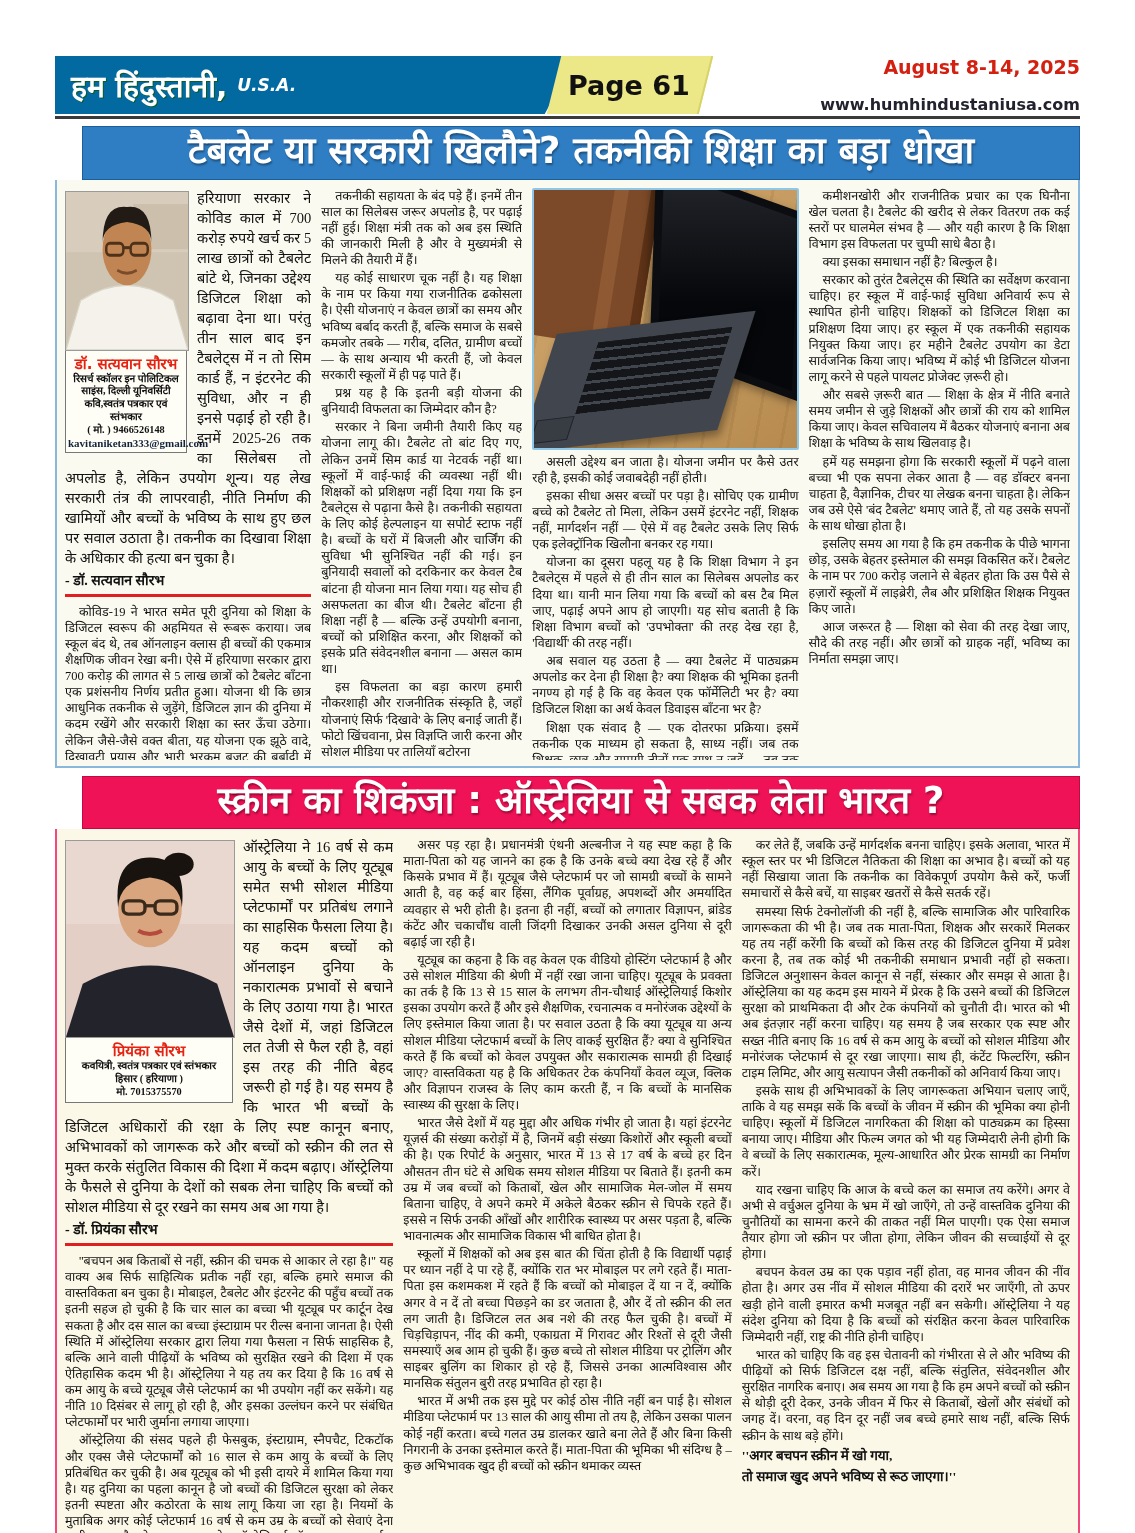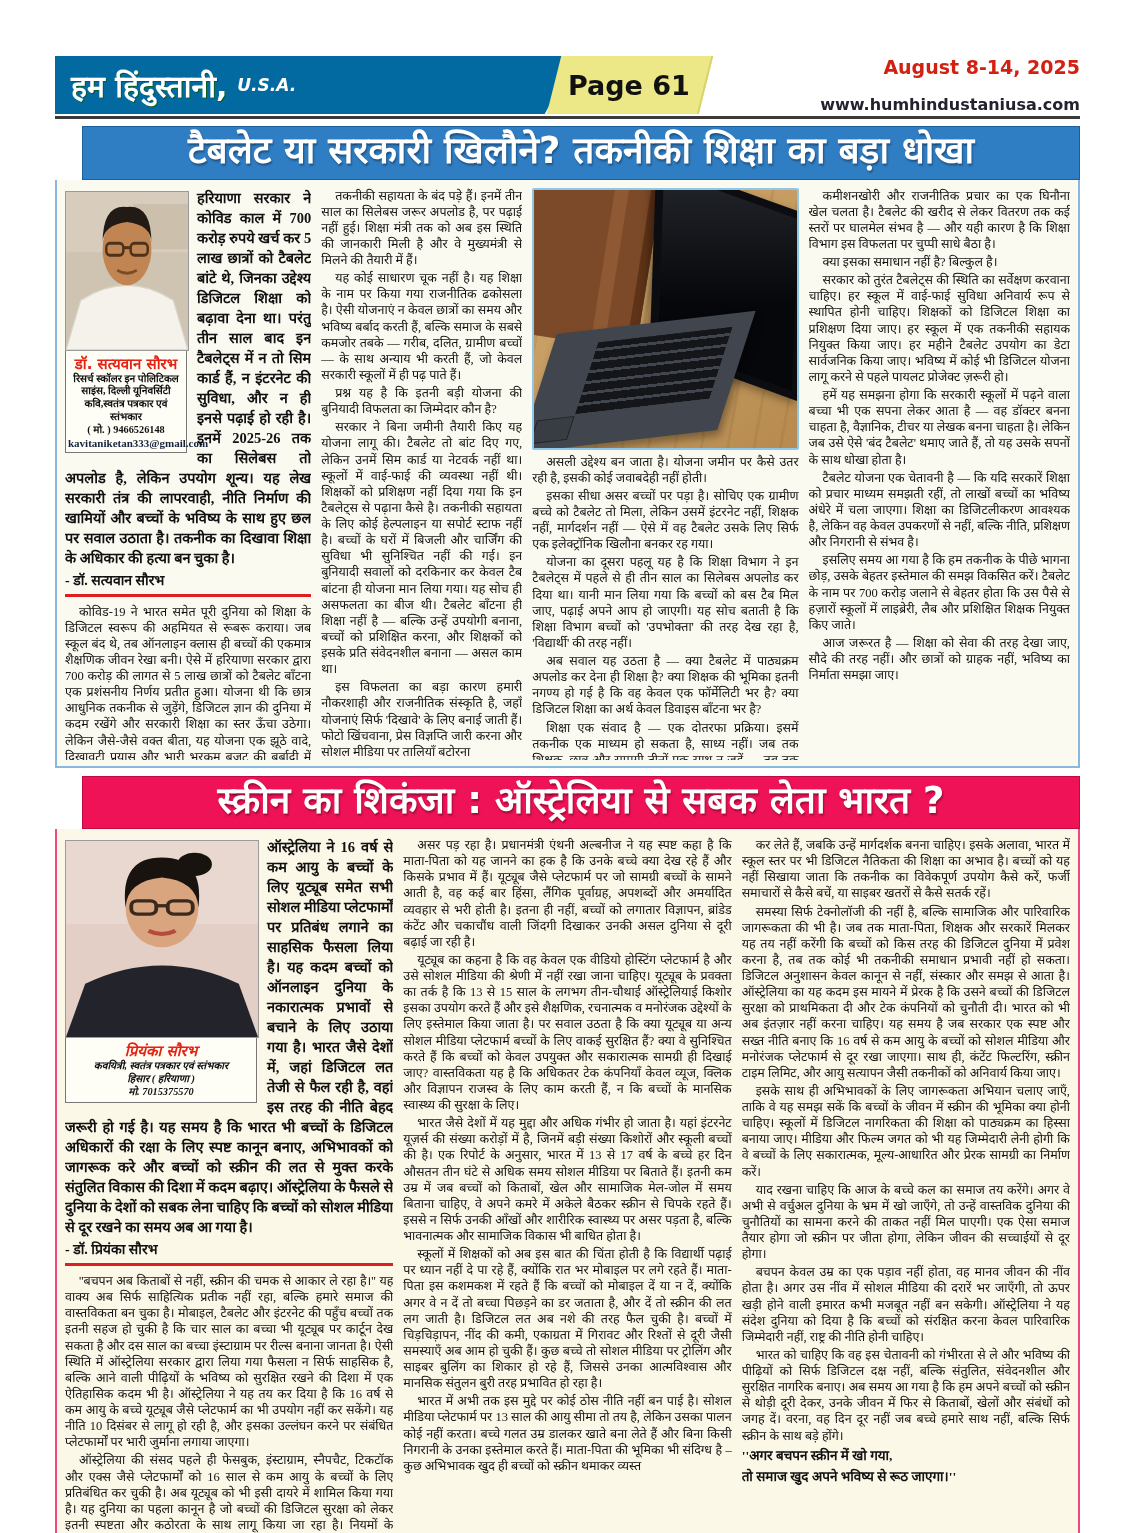--- a/index.html
+++ b/index.html
@@ -50,34 +50,34 @@
   }
   .body1{background:#fbfaf0;border-left:2px solid #8ab8dc;border-right:2px solid #8ab8dc;
     border-bottom:2px solid #8ab8dc;height:572px;}
   .body2{background:#fcf8e7;border-left:2px solid #f2487e;border-right:2px solid #f2487e;
     border-bottom:2px solid #f2487e;height:700px;}
   .col{overflow:hidden;}
   .b1c1{flex:0 0 24.5%;} .b1c2{flex:0 0 20%;} .b1c3{flex:0 0 26.5%;} .b1c4{flex:1;}
   .b2col{flex:1 1 0;}
 
   .bp{margin:0 0 2px 0;font-size:12.5px;line-height:1.29;text-indent:14px;}
-  .intro{font-weight:bold;font-size:14.5px;line-height:1.38;margin:0;}
+  .intro{font-weight:normal;font-size:14.5px;line-height:1.38;margin:0;}
   .sig{font-weight:bold;font-size:14px;text-align:left;margin:2px 0 4px 0;}
   .red-rule{height:3px;background:#e02020;margin:5px 0 7px 0;border:0;}
 
   
   .author-block{float:left;width:122px;margin:3px 10px 4px 0;}
   .author-photo{width:100%;height:158px;border:1px solid #9a9a9a;display:block;background:#cfc3b2;}
   .author-photo svg{display:block;width:100%;height:100%;}
   .author-cap{border:1px solid #777;border-top:0;background:#fffef6;text-align:center;padding:2px 2px 3px 2px;}
   .cap-name{color:#e42313;font-weight:bold;font-size:15px;
     font-family:"DejaVu Sans","Liberation Sans",sans-serif;}
   .cap-line{font-size:10.3px;font-weight:bold;line-height:1.25;}
   .cap-link{font-size:11px;font-weight:bold;color:#14233d;}
-  .ab2{width:192px;font-style:italic;}
+  .ab2{width:168px;}
   .ab2 .author-photo{height:196px;background:#dcc8c0;}
 
   
   .laptop-pic{
     position:relative;height:258px;border:2px solid #8fc7e8;border-radius:2px;
     background:
       repeating-linear-gradient(100deg, rgba(120,80,30,.12) 0 3px, rgba(0,0,0,0) 3px 26px),
       linear-gradient(140deg,#cfa66e 0%,#c49a60 55%,#b78b4f 100%);
     overflow:hidden;margin-bottom:4px;
   }
@@ -177,22 +177,22 @@
       <p class="bp">योजना का दूसरा पहलू यह है कि शिक्षा विभाग ने इन टैबलेट्स में पहले से ही तीन साल का सिलेबस अपलोड कर दिया था। यानी मान लिया गया कि बच्चों को बस टैब मिल जाए, पढ़ाई अपने आप हो जाएगी। यह सोच बताती है कि शिक्षा विभाग बच्चों को 'उपभोक्ता' की तरह देख रहा है, 'विद्यार्थी' की तरह नहीं।</p>
       <p class="bp">अब सवाल यह उठता है — क्या टैबलेट में पाठ्यक्रम अपलोड कर देना ही शिक्षा है? क्या शिक्षक की भूमिका इतनी नगण्य हो गई है कि वह केवल एक फॉर्मेलिटी भर है? क्या डिजिटल शिक्षा का अर्थ केवल डिवाइस बाँटना भर है?</p>
       <p class="bp">शिक्षा एक संवाद है — एक दोतरफा प्रक्रिया। इसमें तकनीक एक माध्यम हो सकता है, साध्य नहीं। जब तक शिक्षक, छात्र और सामग्री तीनों एक साथ न जुड़ें — तब तक शिक्षा अधूरी है। टैबलेट अकेले इस त्रिकोण को पूरा नहीं कर सकते।</p>
 
     </div>
 
     <div class="col b1c4">
       <p class="bp">कमीशनखोरी और राजनीतिक प्रचार का एक घिनौना खेल चलता है। टैबलेट की खरीद से लेकर वितरण तक कई स्तरों पर घालमेल संभव है — और यही कारण है कि शिक्षा विभाग इस विफलता पर चुप्पी साधे बैठा है।</p>
       <p class="bp">क्या इसका समाधान नहीं है? बिल्कुल है।</p>
       <p class="bp">सरकार को तुरंत टैबलेट्स की स्थिति का सर्वेक्षण करवाना चाहिए। हर स्कूल में वाई-फाई सुविधा अनिवार्य रूप से स्थापित होनी चाहिए। शिक्षकों को डिजिटल शिक्षा का प्रशिक्षण दिया जाए। हर स्कूल में एक तकनीकी सहायक नियुक्त किया जाए। हर महीने टैबलेट उपयोग का डेटा सार्वजनिक किया जाए। भविष्य में कोई भी डिजिटल योजना लागू करने से पहले पायलट प्रोजेक्ट ज़रूरी हो।</p>
+      <p class="bp">और सबसे ज़रूरी बात — शिक्षा के क्षेत्र में नीति बनाते समय जमीन से जुड़े शिक्षकों और छात्रों की राय को शामिल किया जाए। केवल सचिवालय में बैठकर योजनाएं बनाना अब शिक्षा के भविष्य के साथ खिलवाड़ है।</p>
       <p class="bp">हमें यह समझना होगा कि सरकारी स्कूलों में पढ़ने वाला बच्चा भी एक सपना लेकर आता है — वह डॉक्टर बनना चाहता है, वैज्ञानिक, टीचर या लेखक बनना चाहता है। लेकिन जब उसे ऐसे 'बंद टैबलेट' थमाए जाते हैं, तो यह उसके सपनों के साथ धोखा होता है।</p>
-      <p class="bp">टैबलेट योजना एक चेतावनी है — कि यदि सरकारें शिक्षा को प्रचार माध्यम समझती रहीं, तो लाखों बच्चों का भविष्य अंधेरे में चला जाएगा। शिक्षा का डिजिटलीकरण आवश्यक है, लेकिन वह केवल उपकरणों से नहीं, बल्कि नीति, प्रशिक्षण और निगरानी से संभव है।</p>
       <p class="bp">इसलिए समय आ गया है कि हम तकनीक के पीछे भागना छोड़, उसके बेहतर इस्तेमाल की समझ विकसित करें। टैबलेट के नाम पर 700 करोड़ जलाने से बेहतर होता कि उस पैसे से हज़ारों स्कूलों में लाइब्रेरी, लैब और प्रशिक्षित शिक्षक नियुक्त किए जाते।</p>
       <p class="bp">आज जरूरत है — शिक्षा को सेवा की तरह देखा जाए, सौदे की तरह नहीं। और छात्रों को ग्राहक नहीं, भविष्य का निर्माता समझा जाए।</p>
     </div>
   </div>
 
   <div class="headline hl-red">स्क्रीन का शिकंजा : ऑस्ट्रेलिया से सबक लेता भारत ?</div>
 
   <div class="art-body body2">
 
     <div class="col b2col">

